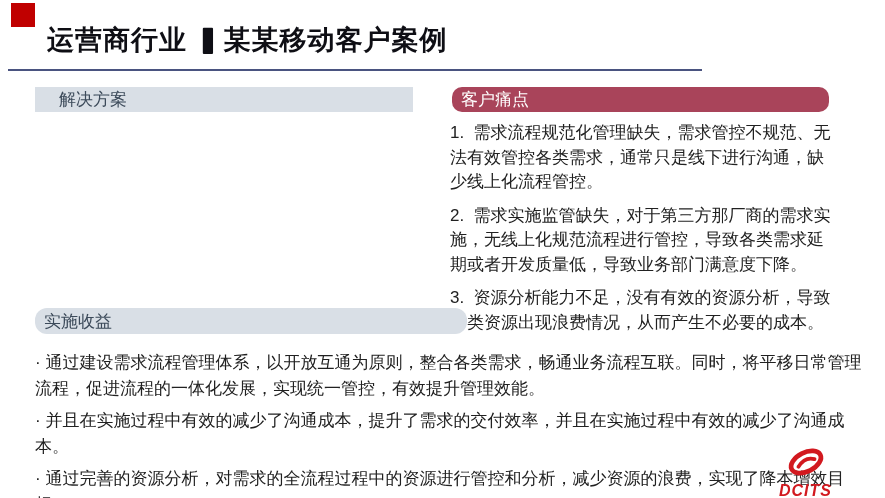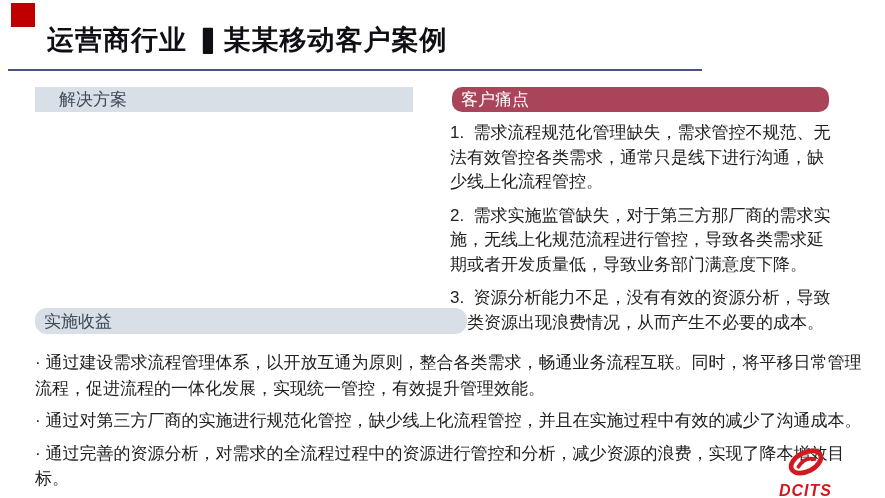--- a/index.html
+++ b/index.html
@@ -145,21 +145,21 @@
     <p class="pain-item">2.  需求实施监管缺失，对于第三方那厂商的需求实施，无线上化规范流程进行管控，导致各类需求延期或者开发质量低，导致业务部门满意度下降。</p>
     <p class="pain-item">3.  资源分析能力不足，没有有效的资源分析，导致各类资源出现浪费情况，从而产生不必要的成本。</p>
   </div>
 
   <div class="bar gray benefits-bar">
     <span>实施收益</span>
   </div>
 
   <div class="benefit-list">
     <p class="benefit-bullet">· 通过建设需求流程管理体系，以开放互通为原则，整合各类需求，畅通业务流程互联。同时，将平移日常管理流程，促进流程的一体化发展，实现统一管控，有效提升管理效能。</p>
-    <p class="benefit-bullet">· 通过对第三方厂商的实施进行规范化管控，缺少线上化流程管控，并且在实施过程中有效的减少了沟通成本。</p>
+    <p class="benefit-bullet">· 并且在实施过程中有效的减少了沟通成本，提升了需求的交付效率，并且在实施过程中有效的减少了沟通成本。</p>
     <p class="benefit-bullet">· 通过完善的资源分析，对需求的全流程过程中的资源进行管控和分析，减少资源的浪费，实现了降本增效目标。</p>
   </div>
 
   <div class="logo">
     <svg class="logo-mark" width="38" height="34" viewBox="0 0 40 36">
       <g fill="none" stroke="#D2191F">
         <ellipse cx="20" cy="18" rx="17" ry="10" stroke-width="5" transform="rotate(-27 20 18)"></ellipse>
         <path d="M 12 23 Q 19 12 29 15" stroke-width="4" stroke-linecap="round"></path>
       </g>
     </svg>

